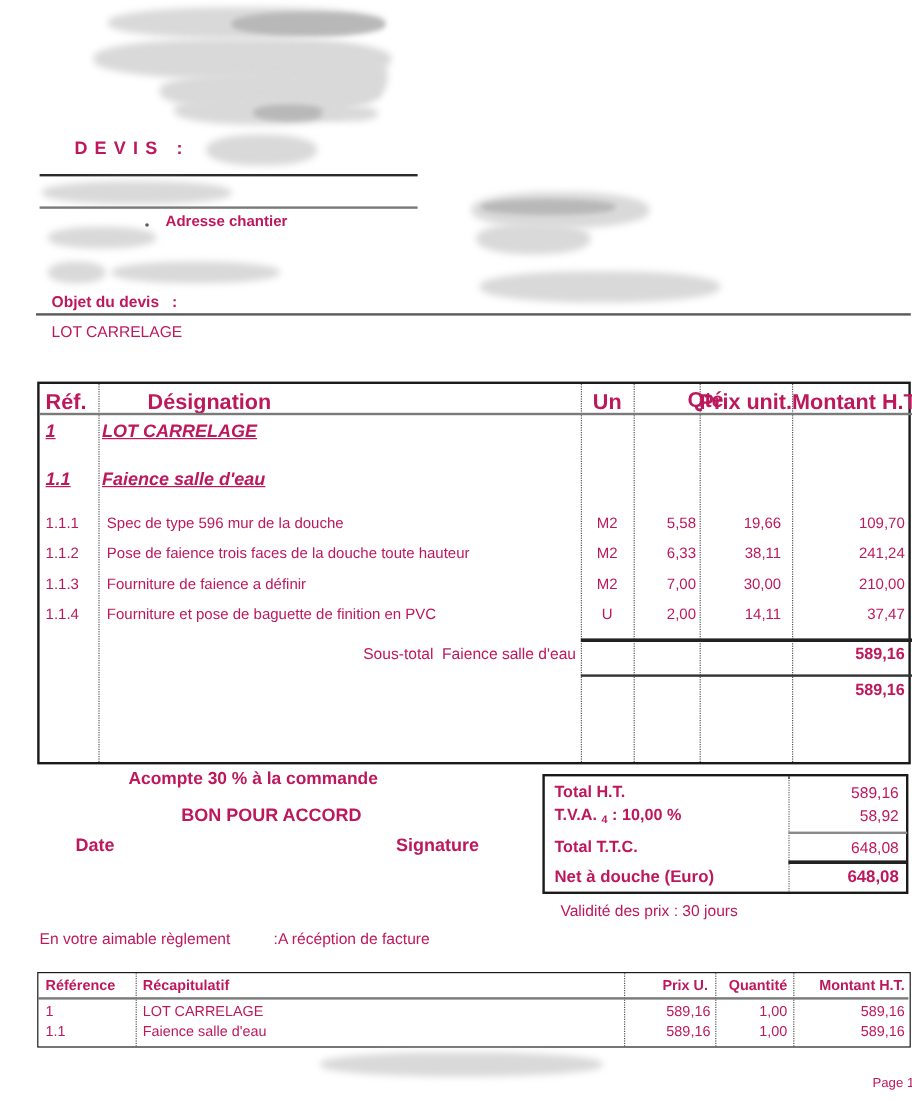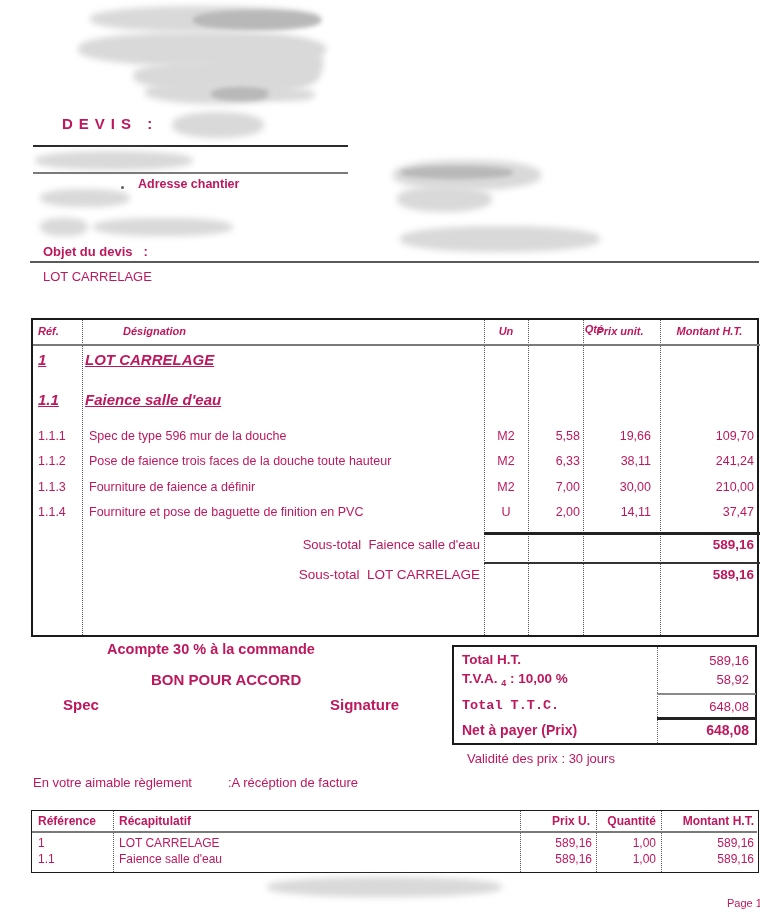--- a/index.html
+++ b/index.html
@@ -20,21 +20,21 @@
   
   .tbl{position:absolute;border:2px solid #1a1a1a;background:#fff;}
   .vdot{position:absolute;top:0;bottom:0;width:0;border-left:1px dotted #555;}
   .row{position:absolute;left:0;width:100%;height:16px;}
   .c-ref{position:absolute;left:5px;font-size:12.5px;}
   .c-des{position:absolute;left:56px;font-size:12.5px;}
   .c-un{position:absolute;left:451px;width:44px;text-align:center;font-size:12.5px;}
   .c-qte{position:absolute;left:495px;width:52px;text-align:right;font-size:12.5px;}
   .c-pu{position:absolute;left:550px;width:68px;text-align:right;font-size:12.5px;}
   .c-mt{position:absolute;left:627px;width:94px;text-align:right;font-size:12.5px;}
-  .hdr{font-weight:bold;font-size:11px;font-style:italic;}
+  .hdr{font-weight:bold;font-size:18px;}
   .group{font-weight:bold;font-style:italic;text-decoration:underline;font-size:15px;}
   .stlabel{position:absolute;left:0;width:447px;text-align:right;font-size:13px;}
   .stval{position:absolute;left:627px;width:94px;text-align:right;font-size:13.5px;font-weight:bold;}
   .bold{font-weight:bold;}
   .t13{font-size:13px;}
   .t14b{font-size:14.5px;font-weight:bold;}
   .t15b{font-size:15px;font-weight:bold;}
   
   .totbox{position:absolute;left:437px;top:645px;width:305px;height:100px;border:2px solid #1a1a1a;box-sizing:border-box;padding-left:36px;}
   .tot-label{position:absolute;left:8px;font-size:13.5px;font-weight:bold;}
@@ -147,41 +147,40 @@
       <span class="c-mt" data-bind="main_table.item_rows.3.montant">37,47</span>
     </div>
 
     <div class="hline" style="left:451px;top:212px;width:277px;height:2.5px;background:#222;"></div>
     <div class="row" style="top:217px;height:18px;">
       <span class="stlabel" data-bind="main_table.subtotal_rows.0.label">Sous-total  Faience salle d'eau</span>
       <span class="stval" data-bind="main_table.subtotal_rows.0.montant">589,16</span>
     </div>
     <div class="hline" style="left:451px;top:242px;width:277px;height:2px;background:#333;"></div>
     <div class="row" style="top:247px;height:18px;">
-      <span class="stlabel" style="font-size:13.5px;" data-bind="main_table.subtotal_rows.1.label">Sous-total  LOT CARRELAGE</span>
       <span class="stval" data-bind="main_table.subtotal_rows.1.montant">589,16</span>
     </div>
   </div>
 
   <div class="abs t14b" style="left:92px;top:641px;" data-bind="order_block.acompte">Acompte 30 % à la commande</div>
   <div class="abs t15b" style="left:136px;top:671px;" data-bind="order_block.bon_pour_accord">BON POUR ACCORD</div>
-  <div class="abs t15b" style="left:48px;top:696px;" data-bind="order_block.date_label">Spec</div>
+  <div class="abs t15b" style="left:48px;top:696px;" data-bind="order_block.date_label">Date</div>
   <div class="abs t15b" style="left:315px;top:696px;" data-bind="order_block.signature_label">Signature</div>
 
   <div class="totbox">
     <div class="vdot" style="left:203px;border-left:1px dotted #666;"></div>
     <div class="tot-label" style="top:5px;" data-bind="totals.total_ht_label">Total H.T.</div>
     <div class="tot-val" style="top:6px;" data-bind="totals.total_ht_value">589,16</div>
     <div class="tot-label" style="top:24px;text-align:center;"><span data-bind="totals.tva_label">T.V.A.</span> <span class="sub4" data-bind="totals.tva_index">4</span><span data-bind="totals.tva_rate"> : 10,00 %</span></div>
     <div class="tot-val" style="top:25px;" data-bind="totals.tva_value">58,92</div>
     <div class="hline" style="left:203px;top:46px;width:99px;height:2px;background:#8a8a8a;"></div>
-    <div class="tot-label" style="top:51px;font-family:Liberation Mono, monospace;" data-bind="totals.total_ttc_label">Total T.T.C.</div>
+    <div class="tot-label" style="top:51px;" data-bind="totals.total_ttc_label">Total T.T.C.</div>
     <div class="tot-val" style="top:52px;" data-bind="totals.total_ttc_value">648,08</div>
     <div class="hline" style="left:203px;top:70px;width:99px;height:2.5px;background:#222;"></div>
-    <div class="tot-label" style="top:75px;font-size:14px;" data-bind="totals.net_label">Net à payer (Prix)</div>
+    <div class="tot-label" style="top:75px;font-size:14px;" data-bind="totals.net_label">Net à douche (Euro)</div>
     <div class="tot-val bold" style="top:75px;font-size:14px;" data-bind="totals.net_value">648,08</div>
   </div>
   <div class="abs t13" style="left:452px;top:751px;" data-bind="totals.validity">Validité des prix : 30 jours</div>
 
   <div class="abs t13" style="left:18px;top:775px;" data-bind="payment.label">En votre aimable règlement</div>
   <div class="abs t13" style="left:213px;top:775px;" data-bind="payment.value">:A récéption de facture</div>
 
   <div class="tbl" style="left:16px;top:810px;width:728px;height:63px;border-width:1.5px;box-sizing:border-box;">
     <div class="vdot" style="left:81px;"></div>
     <div class="vdot" style="left:488px;"></div>

